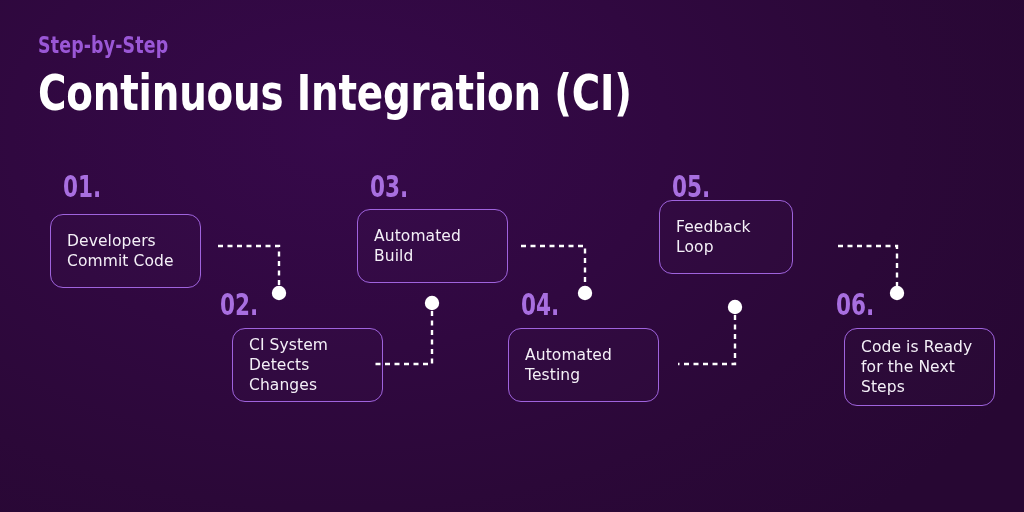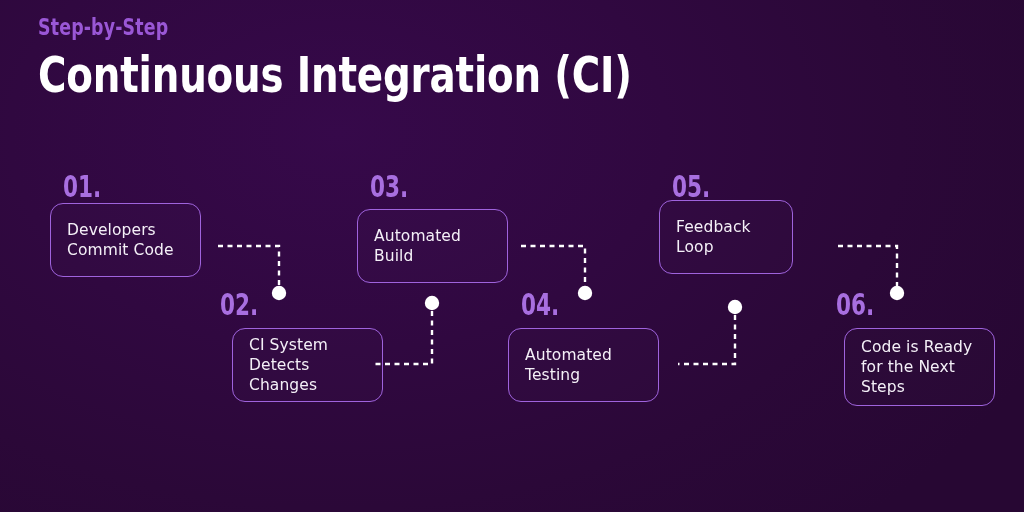--- a/index.html
+++ b/index.html
@@ -15,21 +15,21 @@
     background:
       radial-gradient(ellipse 780px 520px at 33% 26%, #36094a 0%, #300840 42%, #2b0838 72%, #270733 100%);
     font-family: "DejaVu Sans", sans-serif;
     -webkit-font-smoothing: antialiased;
   }
 
   
   .header {
     position: absolute;
     left: 38px;
-    top: 16px;
+    top: 34px;
   }
   .eyebrow {
     font-family: "DejaVu Sans Condensed", "Liberation Sans Narrow", "Liberation Sans", sans-serif;
     font-weight: 700;
     font-size: 23px;
     letter-spacing: 0.2px;
     color: #9a57d6;
     line-height: 1;
     transform: scaleX(0.84);
     transform-origin: left center;
@@ -127,21 +127,21 @@
 
   <div class="conn" style="left:830px; top:236px;">
     <svg width="92" height="76" viewBox="0 0 92 76">
       <path d="M8,10 L67,10 L67,50" fill="none" stroke="#ffffff" stroke-width="2.4" stroke-dasharray="5 4.5" stroke-linecap="butt"></path>
       <circle cx="67" cy="57" r="7.2" fill="#ffffff"></circle>
     </svg>
   </div>
 
   <div class="step">
     <div class="step-num" style="left:63px; top:172px;">01.</div>
-    <div class="step-box" style="left:50px; top:203px; width:151px; height:74px;">
+    <div class="step-box" style="left:50px; top:214px; width:151px; height:74px;">
       <div class="step-label">Developers
 Commit Code</div>
     </div>
   </div>
 
   <div class="step">
     <div class="step-num" style="left:220px; top:290px;">02.</div>
     <div class="step-box" style="left:207px; top:328px; width:151px; height:74px;margin-left:25px;">
       <div class="step-label">CI System
 Detects

